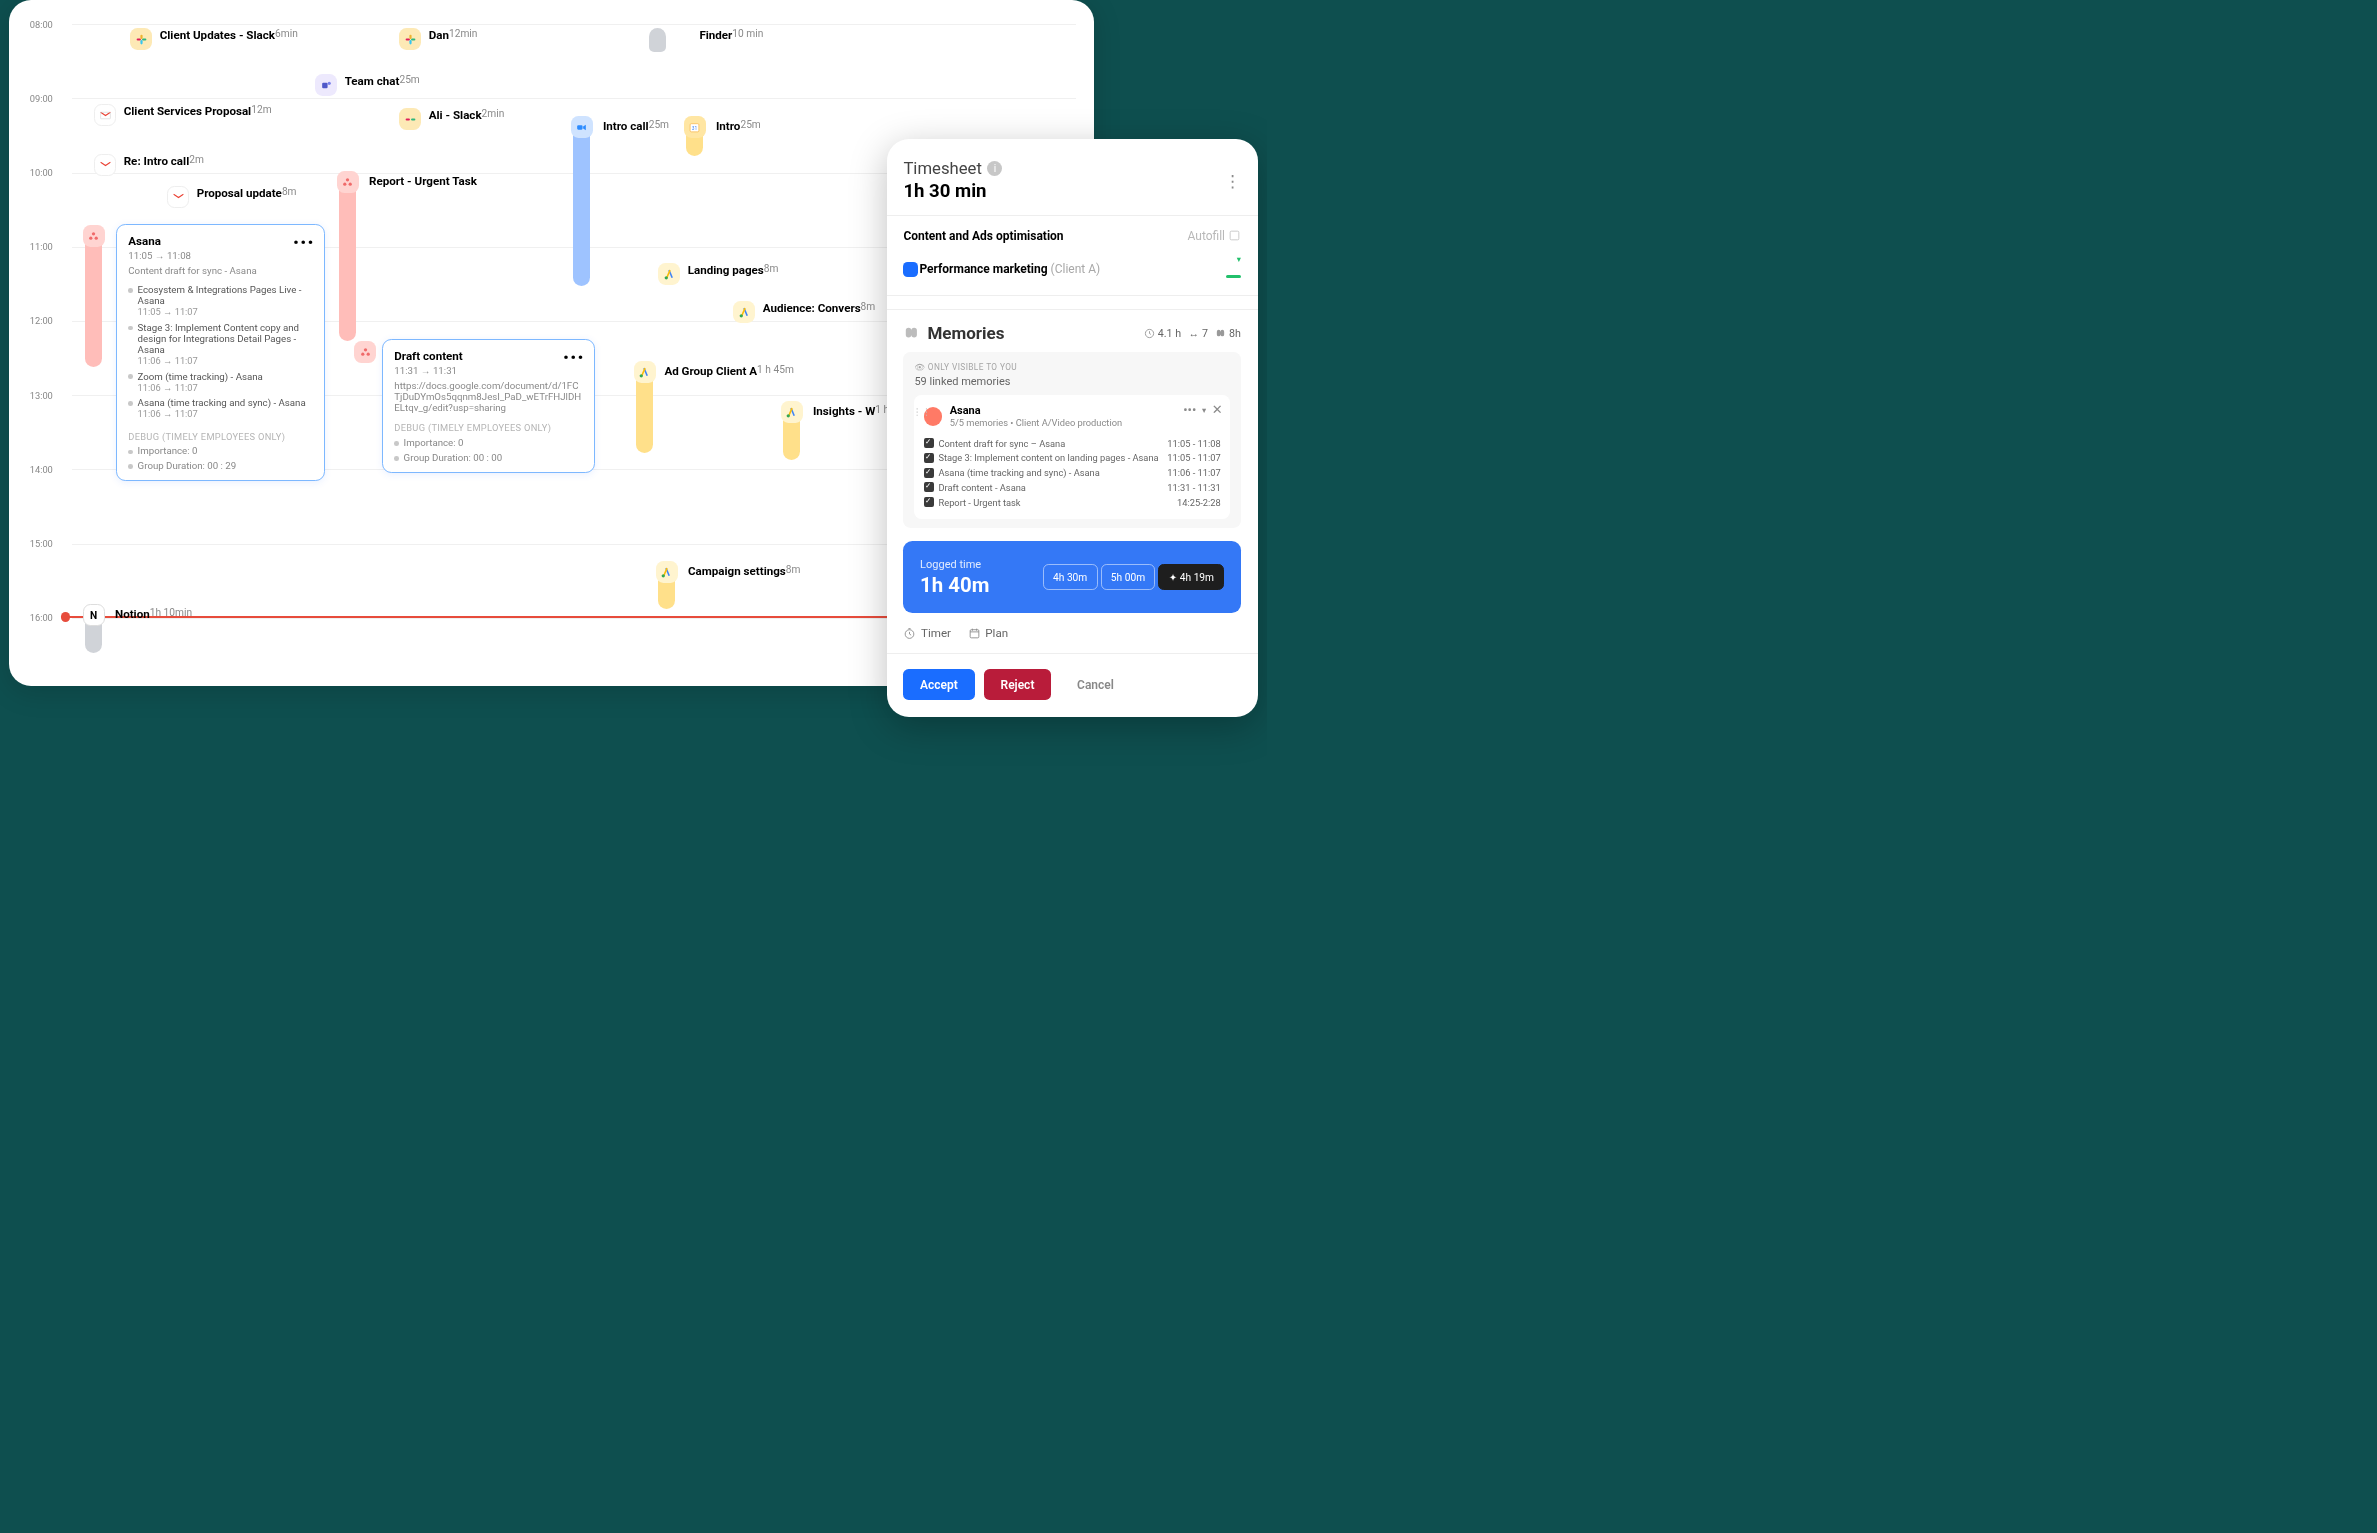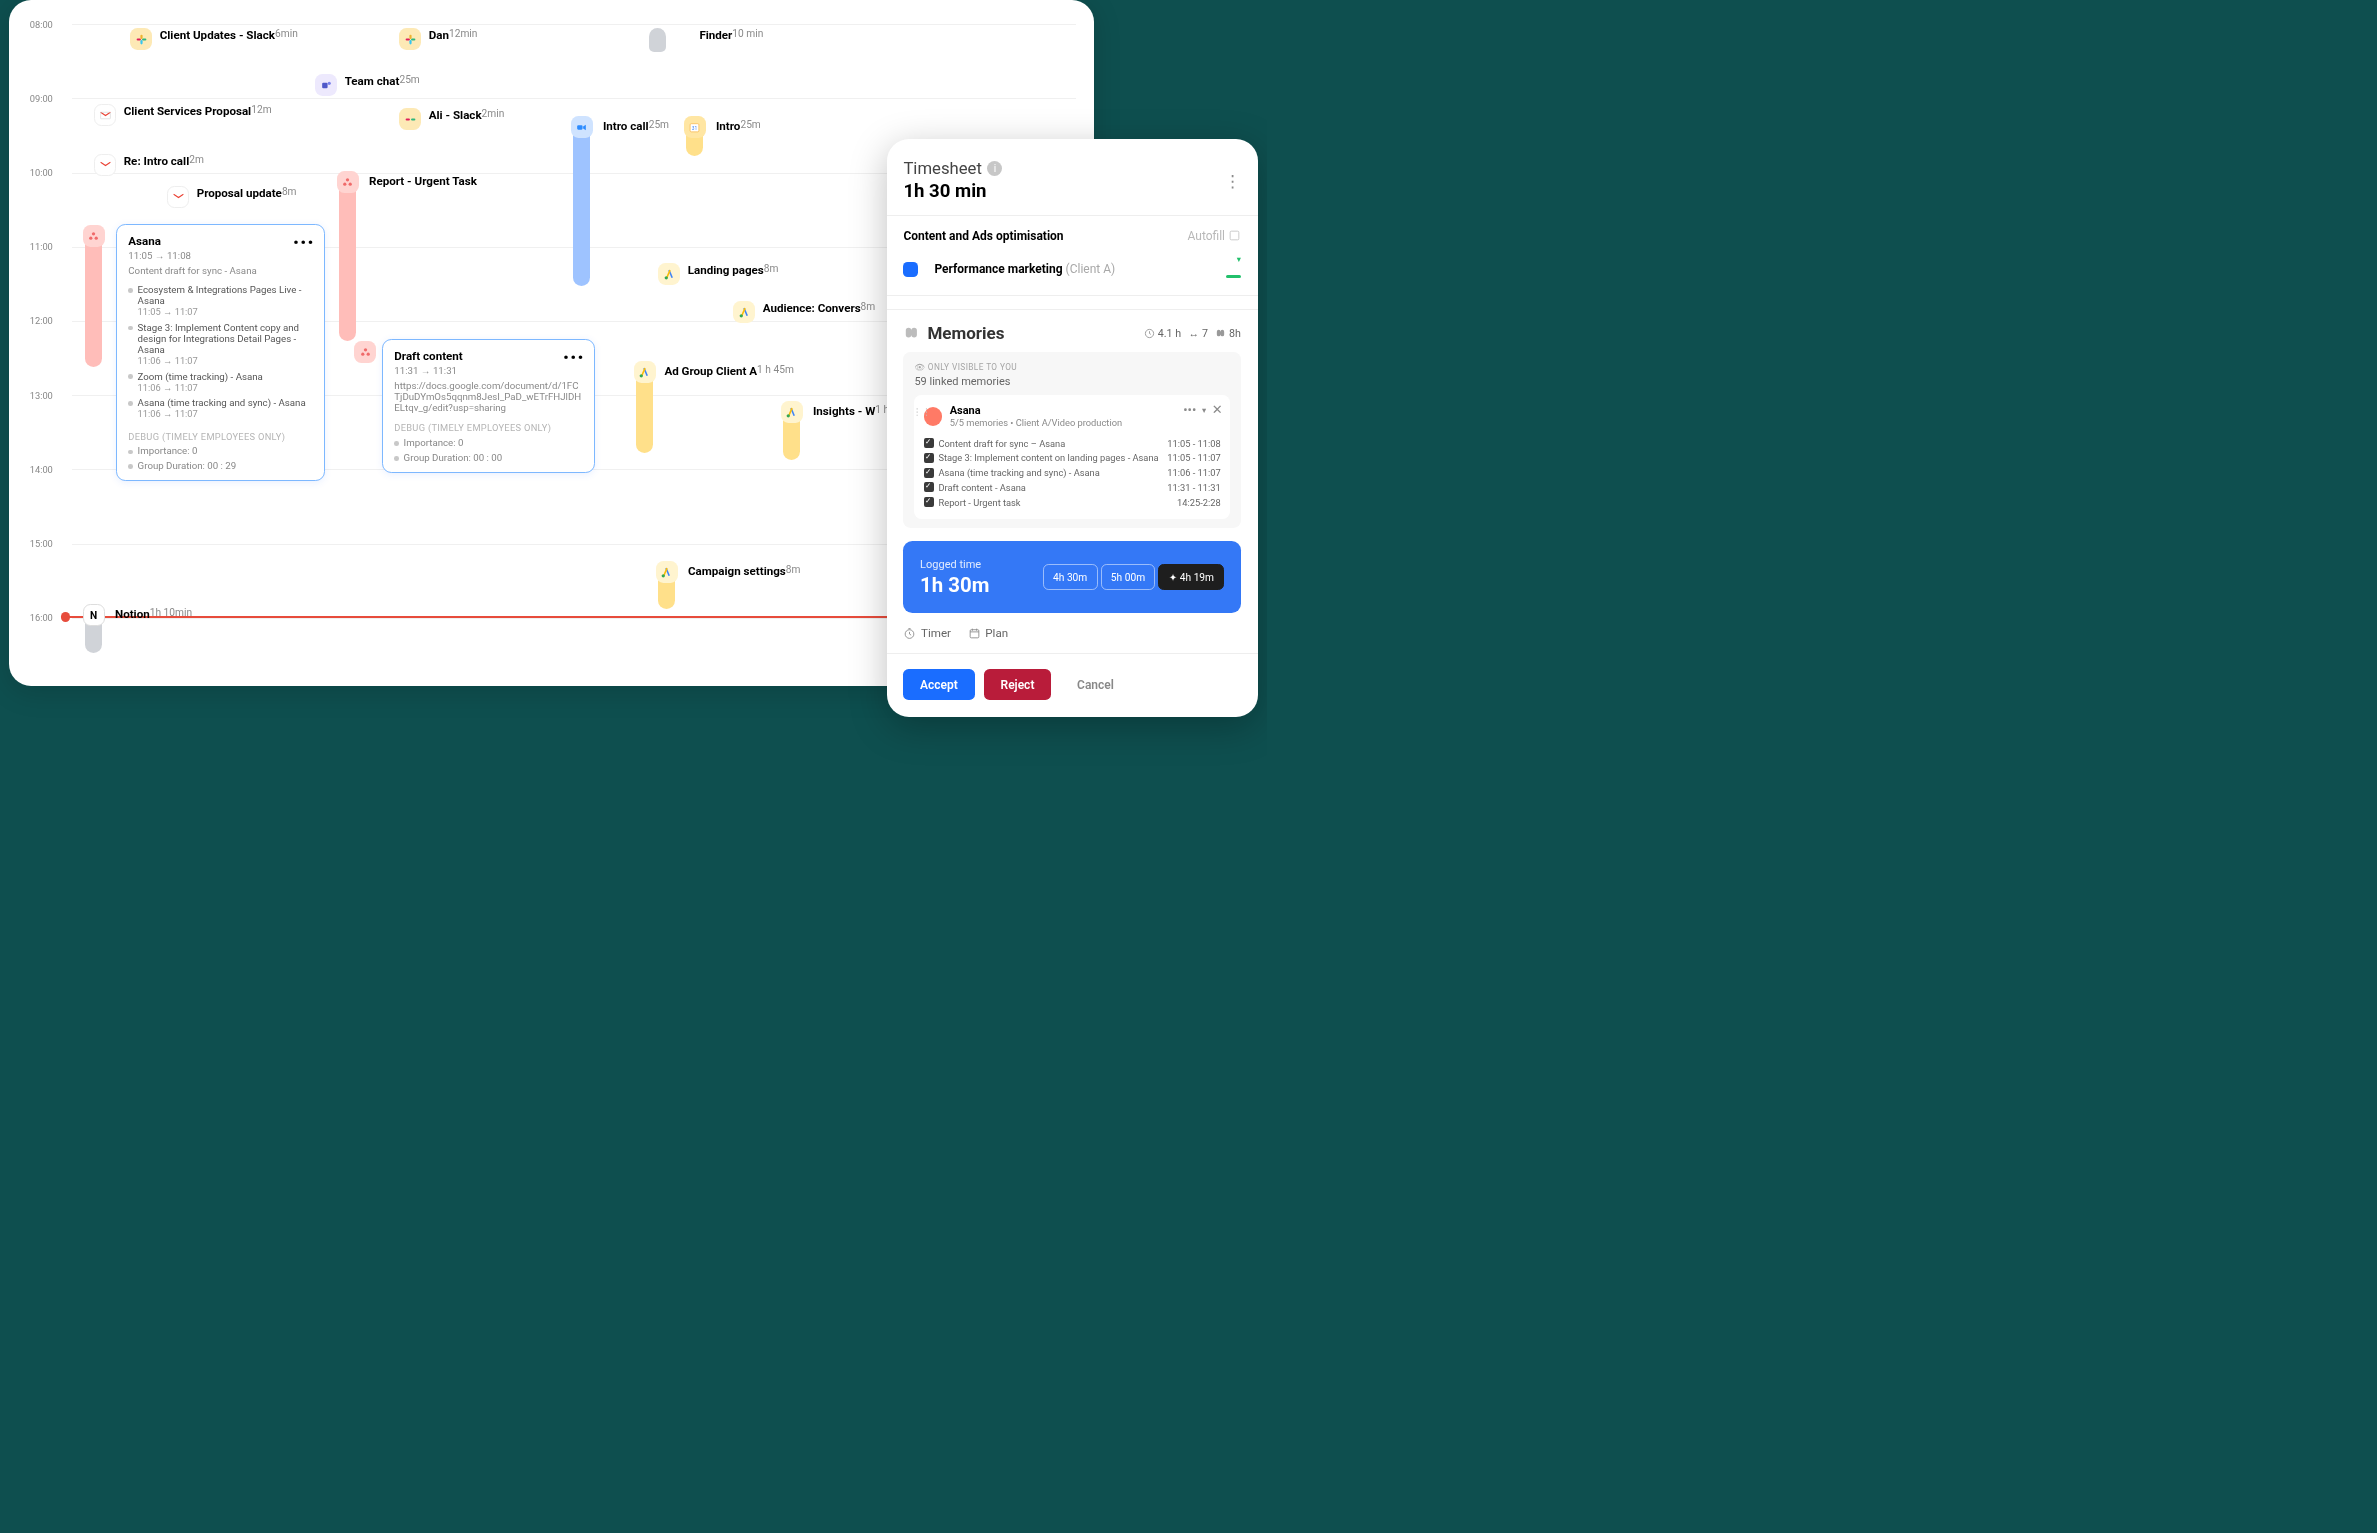--- a/index.html
+++ b/index.html
@@ -43,21 +43,21 @@
 
 .panel{position:absolute;right:9.3px;top:139px;width:371px;background:#fff;border-radius:22px;box-shadow:0 9.3px 37px rgba(0,0,0,.25);padding:20.4px 16.7px 16.7px;z-index:10}
 .p-row{display:flex;align-items:center;justify-content:space-between}
 .p-title{font-size:16.7px;font-weight:400;color:#444;display:flex;align-items:center;gap:5.6px}
 .p-title .info{width:15px;height:15px;background:#c7c7c7;color:#fff;border-radius:50%;font-size:10.2px;display:inline-flex;align-items:center;justify-content:center}
 .p-dur{font-size:18.6px;font-weight:700;color:#000;margin-top:1.9px}
 .kebab{font-size:16.7px;color:#8a8a8a;cursor:pointer}
 .hr{height:0.9px;background:#eee;margin:13px -16.7px}
 .section-row{display:flex;justify-content:space-between;align-items:center;font-size:12px}
 .autofill{color:#b8b8b8}
-.proj{display:flex;align-items:center;gap:16px;margin-top:13px}
+.proj{display:flex;align-items:center;gap:1px;margin-top:13px}
 .proj .sw{width:15px;height:15px;background:#1a6dff;border-radius:4.6px}
 .proj .nm{font-size:12px;font-weight:700}
 .proj .cl{font-size:12px;color:#a8a8a8;font-weight:400}
 .status-i{width:24px;text-align:right}
 .status-i .bar{display:inline-block;width:15px;height:3.7px;background:#22c06b;border-radius:1.9px}
 .status-i .arrow{color:#22c06b;font-size:8.3px;display:block;margin-top:-1.9px}
 .tags{margin-top:11px;display:flex;flex-direction:column;gap:5.6px;align-items:flex-start}
 .tag{border:0.9px solid #e6e6e6;border-radius:4.6px;font-size:9.7px;color:#666;padding:3.7px 7.4px}
 .mem-head{display:flex;align-items:center;justify-content:space-between;margin-top:3.7px}
 .mem-head .left{display:flex;align-items:center;gap:7.4px;font-size:17px;font-weight:700;color:#333}
@@ -484,21 +484,21 @@
             </span>
             <span>14:25-2:28</span>
           </div>
       </div>
     </div>
   </div>
 
   <div class="logged">
     <div>
         <div class="lab">Logged time</div>
-        <div class="val">1h  30m</div>
+        <div class="val">1h  40m</div>
       </div>
     <div class="btns">
       <button class="tbtn">4h 30m</button>
       <button class="tbtn">5h 00m</button>
       <button class="tbtn dark">✦ <span>4h 19m</span></button>
     </div>
   </div>
 
   <div class="timer-row">
     <span>

